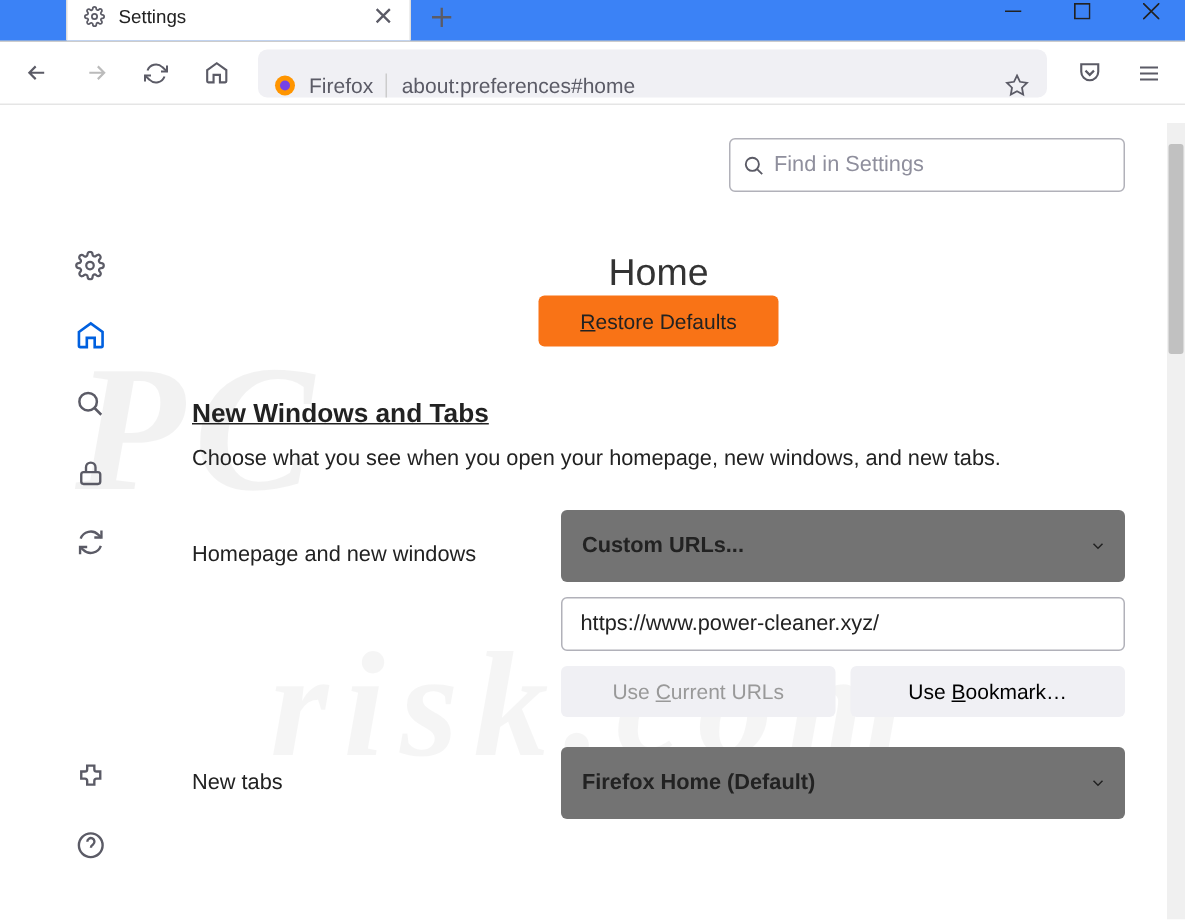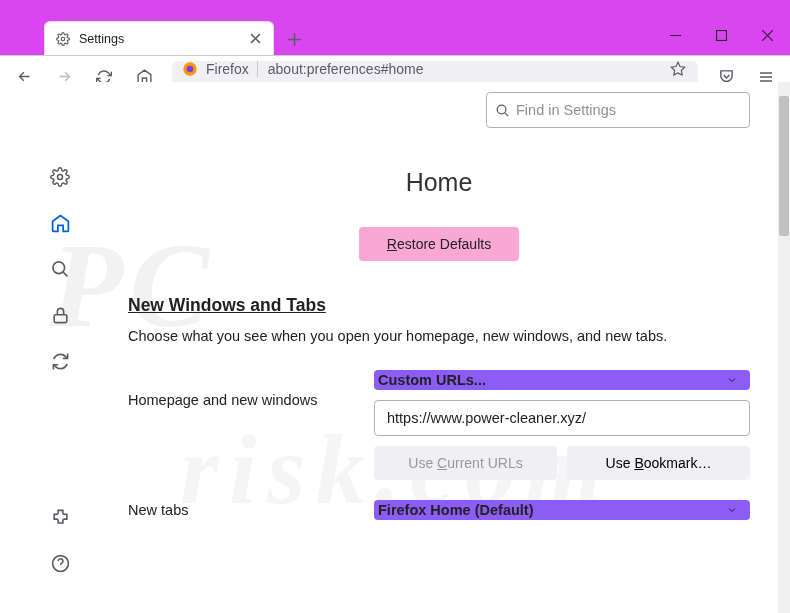--- a/index.html
+++ b/index.html
@@ -1,32 +1,32 @@
 <!DOCTYPE html>
 <html><head>
 <meta charset="utf-8">
 <style>
 * { margin:0; padding:0; box-sizing:border-box; font-family:"Segoe UI",Arial,sans-serif; }
 body { width:790px; height:613px; background:#fff; overflow:hidden; position:relative; }
 
 
-.titlebar { height:56px; background:#d946ef; display:flex; align-items:flex-end; border-bottom:1px solid #ccc; }
+.titlebar { height:28px; background:#3b82f6; display:flex; align-items:flex-end; border-bottom:1px solid #ccc; }
 .tab { height:34px; margin-left:44px; background:#fff; border-radius:6px 6px 0 0; display:flex; align-items:center; padding:0 10px; min-width:230px; gap:8px; border:1px solid #ddd; border-bottom:none;}
 .tab .icon { width:16px; height:16px; display:flex; align-items:center; justify-content:center; }
 .tab span.label { font-size:12.5px; color:#222; flex:1; }
 .tab .close { width:16px; height:16px; display:flex; align-items:center; justify-content:center; cursor:pointer; }
 .newtab { width:28px; height:28px; display:flex; align-items:center; justify-content:center; margin-left:6px; margin-bottom:2px; cursor:pointer;}
 .winbtns { margin-left:auto; display:flex; height:40px; }
 .winbtns div { width:46px; display:flex; align-items:center; justify-content:center; cursor:pointer; }
 
 
 .toolbar { height:42px; display:flex; align-items:center; padding:0 8px; gap:8px; border-bottom:1px solid #e5e5e5; }
 .tbtn { width:32px; height:32px; display:flex; align-items:center; justify-content:center; border-radius:4px; cursor:pointer; color:#5b5b66; }
 .tbtn.disabled { color:#bbb; cursor:default; }
-.urlbar { flex:1; height:32px; background:#f0f0f4; border-radius:6px; display:flex; align-items:flex-start; padding:0 10px; gap:8px; margin:0 4px;}
+.urlbar { flex:1; height:32px; background:#f0f0f4; border-radius:6px; display:flex; align-items:flex-end; padding:0 10px; gap:8px; margin:0 4px;}
 .urlbar .logo { width:16px; height:16px; }
 .urlbar .product { font-size:14px; color:#5b5b66; padding-right:8px; border-right:1px solid #ccc; margin-right:2px;}
 .urlbar .addr { font-size:14px; color:#5b5b66; flex:1; }
 .urlbar .star { width:18px; color:#5b5b66; }
 
 
 .page { position:absolute; top:82px; left:0; right:12px; bottom:0; background:#fff; overflow:hidden; }
 .scrollbar-track { position:absolute; right:0; top:82px; width:12px; bottom:0; background:#f0f0f0; }
 .scrollbar-thumb { position:absolute; right:0; top:96px; width:10px; height:140px; background:#c1c1c1; border-radius:2px; margin-right:1px;}
 .iconcol { position:absolute; left:42px; top:84px; width:36px; display:flex; flex-direction:column; gap:24px; align-items:center; }
@@ -35,30 +35,30 @@
 .iconcol .gap { height:86px; }
 
 .content { position:absolute; left:128px; right:0; top:0; padding-right:28px; }
 .searchrow { display:flex; justify-content:flex-end; padding-top:10px; }
 .searchbox { width:264px; height:36px; border:1px solid #b1b1b9; border-radius:4px; display:flex; align-items:center; padding:0 8px; gap:6px; }
 .searchbox svg { color:#5b5b66; }
 .searchbox span { font-size:14.5px; color:#8f8f9d; }
 
 .hdr { display:flex; align-items:center; justify-content:center; margin-top:40px;flex-direction:column; }
 .hdr h1 { font-size:25px; font-weight:400; color:#333; }
-.restore { height:34px; padding:0 28px; background:#f9a8d4; border:none; border-radius:4px; font-size:14px; color:#222; cursor:pointer;margin-top:30px; }
+.restore { height:34px; padding:0 28px; background:#f97316; border:none; border-radius:4px; font-size:14px; color:#222; cursor:pointer; }
 .restore .ul { text-decoration:underline; }
 
 .sub { font-size:17.5px; font-weight:600; color:#222; margin-top:34px;text-decoration:underline; }
 .desc { font-size:14.5px; color:#222; margin-top:10px; line-height:1.4; }
 
 .row { display:flex; align-items:flex-start; margin-top:24px; }
 .row .label { width:246px; font-size:14.5px; color:#222; padding-top:22px; }
 .row .ctrl { flex:1; display:flex; flex-direction:column; gap:10px; }
-.select { height:20px; background:#8b5cf6; border-radius:4px; display:flex; align-items:center; padding:0 4px; font-size:14.5px; font-weight:600; color:#222; cursor:pointer; position:relative;}
+.select { height:48px; background:#737373; border-radius:4px; display:flex; align-items:center; padding:0 14px; font-size:14.5px; font-weight:600; color:#222; cursor:pointer; position:relative;}
 .select .chev { position:absolute; right:12px; }
 .txtinput { height:36px; border:1px solid #b1b1b9; border-radius:4px; padding:0 12px; font-size:14.5px; color:#222; }
 .btnrow { display:flex; gap:10px; }
 .btnrow button { flex:1; height:34px; background:#f0f0f4; border:none; border-radius:4px; font-size:14px; cursor:pointer; }
 .btnrow button.dis { color:#999; cursor:default; }
 .btnrow button .ul { text-decoration:underline; }
 .row2 { display:flex; align-items:center; margin-top:20px; }
 .row2 .label { width:246px; font-size:14.5px; color:#222; }
 .row2 .select { flex:1; }
 

